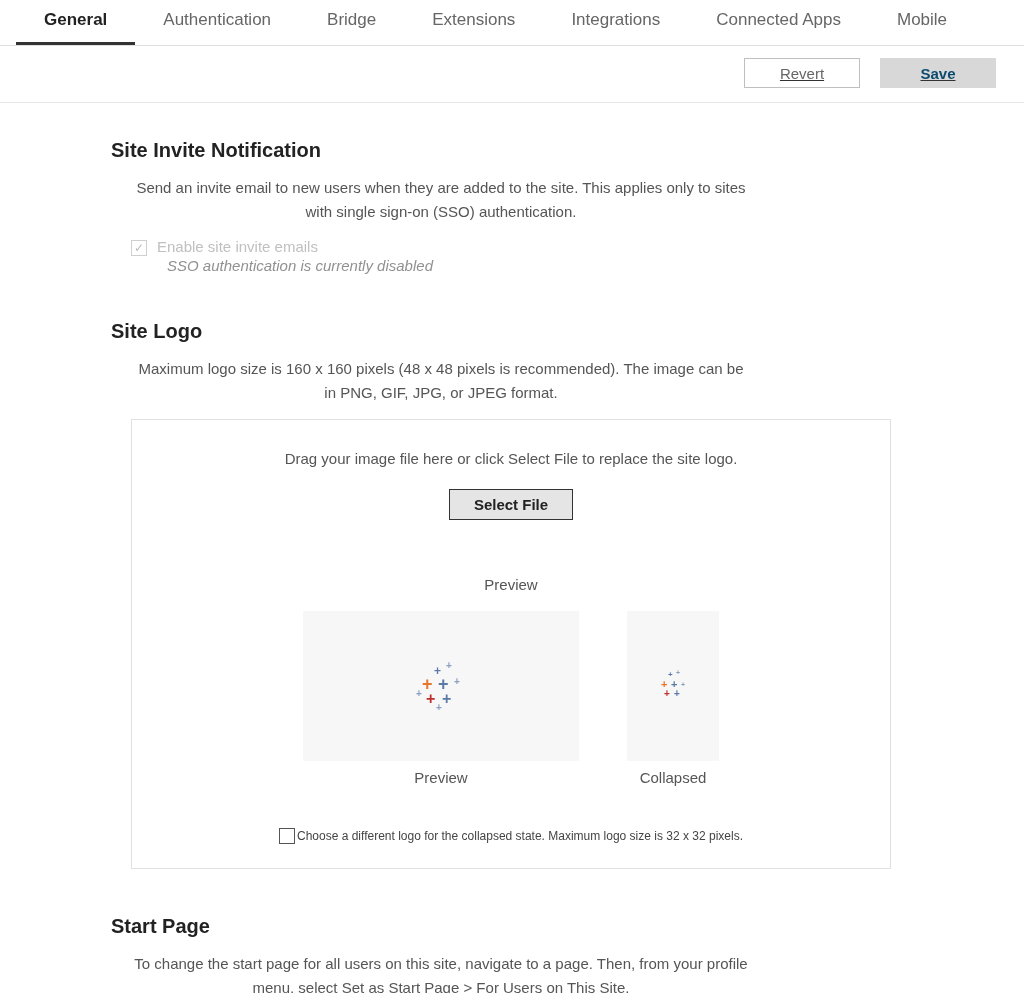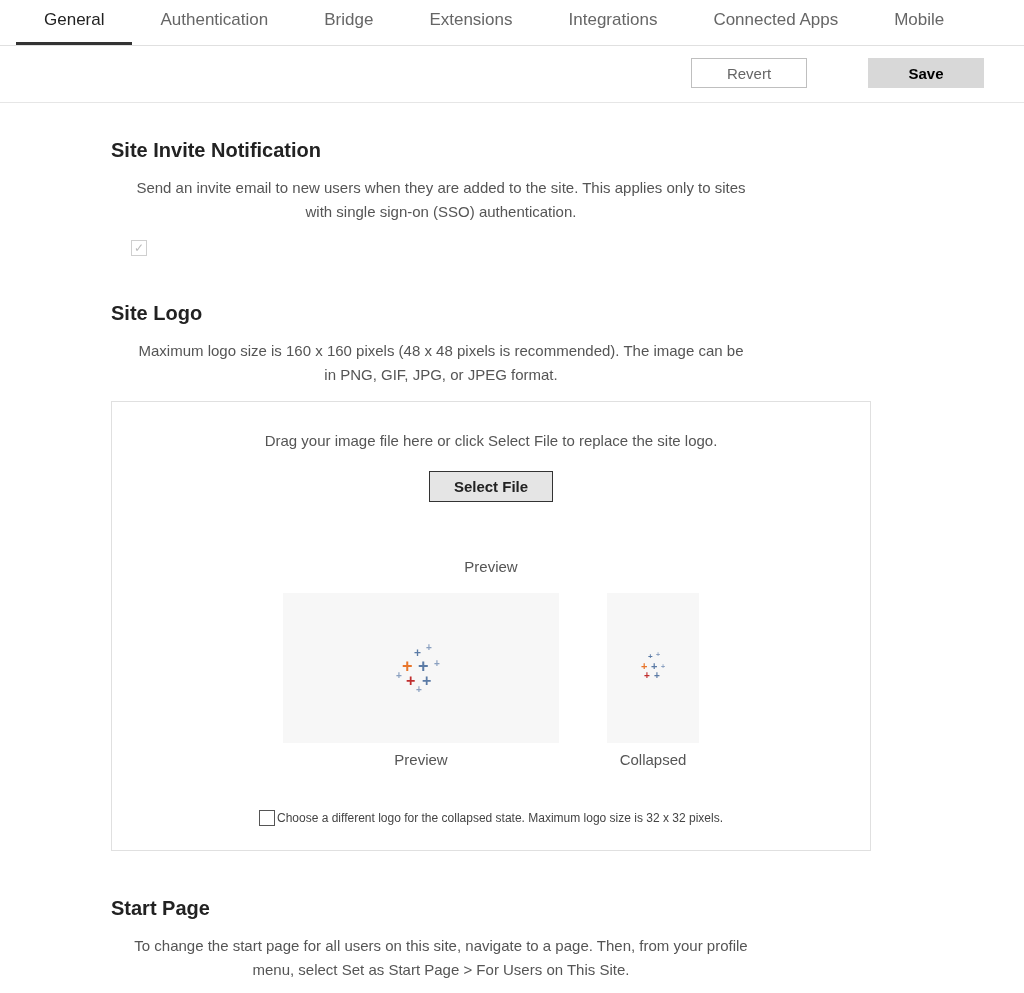--- a/index.html
+++ b/index.html
@@ -18,45 +18,45 @@
   }
   .tab {
     padding: 10px 28px 12px;
     font-size: 17px;
     color: #666;
     cursor: pointer;
     border-bottom: 3px solid transparent;
   }
   .tab.active {
     color: #222;
-    font-weight: 400;
+    font-weight: 700;
     border-bottom: 3px solid #333;
   }
   .action-bar {
     display: flex;
     justify-content: flex-end;
     gap: 20px;
-    padding: 12px 40px 14px;
+    padding: 12px 28px 14px;
     border-bottom: 1px solid #e6e6e6;
+    text-decoration: underline;
   }
   .btn {
     min-width: 116px;
     height: 30px;
     font-size: 15px;
     border: 1px solid #bfbfbf;
     background: #fff;
     color: #666;
     cursor: pointer;
   }
   .btn.primary {
     background: #d8d8d8;
-    color: #000000;
+    color: #0c4a6e;
     font-weight: 600;
     border: none;
-    margin-left: 41px;
   }
   .content {
     padding: 36px 0 30px 111px;
     max-width: 900px;
   }
   h2.section {
     font-size: 20px;
     font-weight: 600;
     margin: 0 0 14px 0;
     color: #222;
@@ -91,20 +91,21 @@
     font-size: 12px;
     color: #bdbdbd;
   }
   .checkbox-label-group { display: flex; flex-direction: column; }
   .checkbox-label { font-size: 15px; color: #c0c0c0; }
   .checkbox-note { font-size: 15px; font-style: italic; color: #919191; margin-left: 10px; margin-top: 2px;}
   .section-gap { height: 46px; }
 
   .logo-drop {
     border: 1px solid #e0e0e0;
+    margin-left: 20px;
     padding: 30px 24px 24px;
     text-align: center;
     max-width: 760px;
   }
   .drop-instr {
     font-size: 15px;
     color: #555;
     margin-bottom: 22px;
   }
   .btn-outline {
@@ -180,20 +181,24 @@
   <button class="btn">Revert</button>
   <button class="btn primary">Save</button>
 </div>
 
 <div class="content">
 
   <h2 class="section">Site Invite Notification</h2>
   <p class="desc">Send an invite email to new users when they are added to the site. This applies only to sites with single sign-on (SSO) authentication.</p>
   <div class="checkbox-row">
     <div class="checkbox checked"></div>
+    <div class="checkbox-label-group">
+      <span class="checkbox-label">Enable site invite emails</span>
+      <span class="checkbox-note">SSO authentication is currently disabled</span>
+    </div>
   </div>
 
   <div class="section-gap"></div>
 
   <h2 class="section">Site Logo</h2>
   <p class="desc">Maximum logo size is 160 x 160 pixels (48 x 48 pixels is recommended). The image can be in PNG, GIF, JPG, or JPEG format.</p>
 
   <div class="logo-drop">
     <div class="drop-instr">Drag your image file here or click Select File to replace the site logo.</div>
     <button class="btn-outline">Select File</button>

